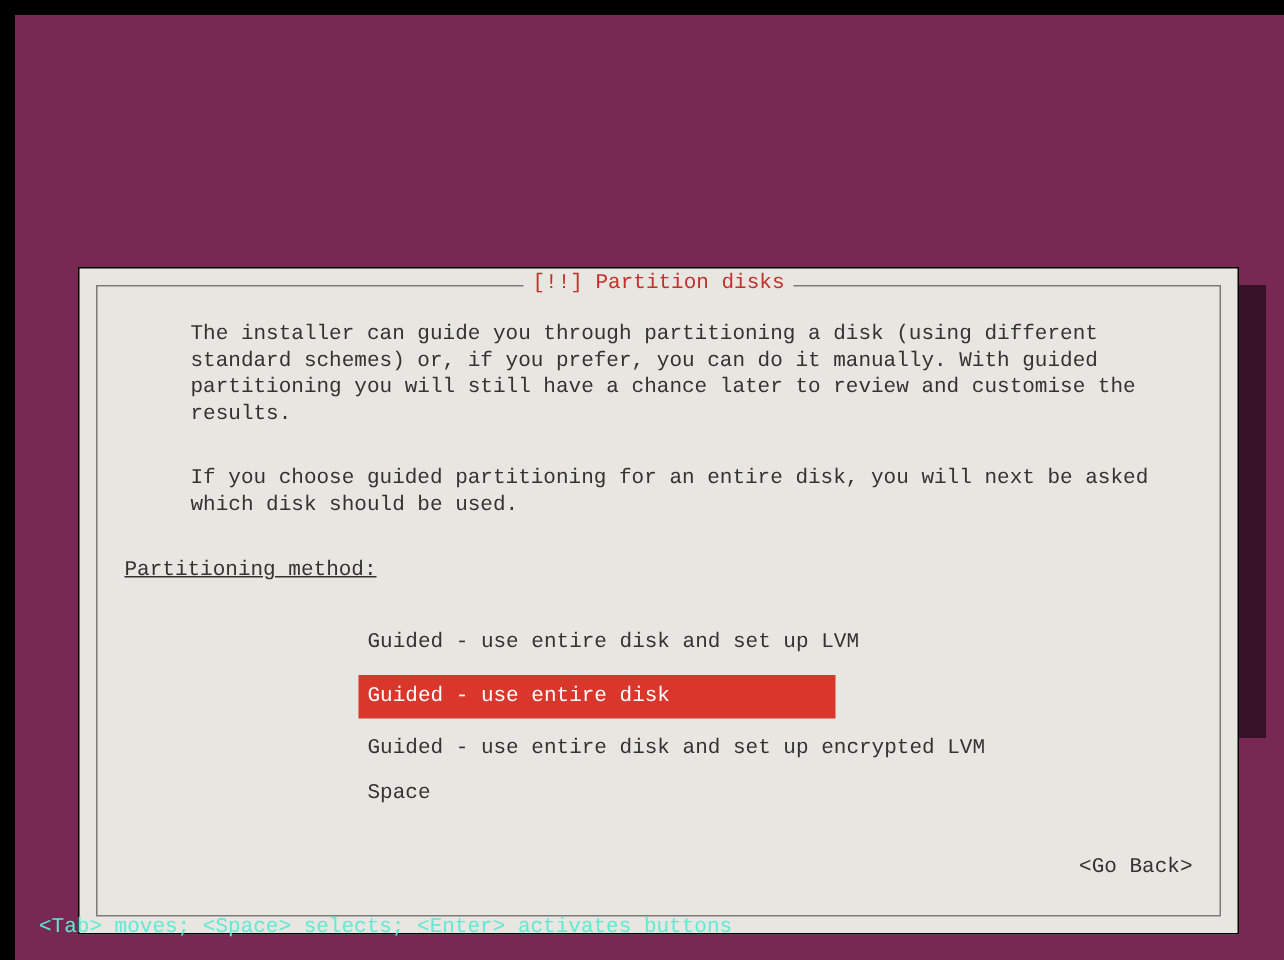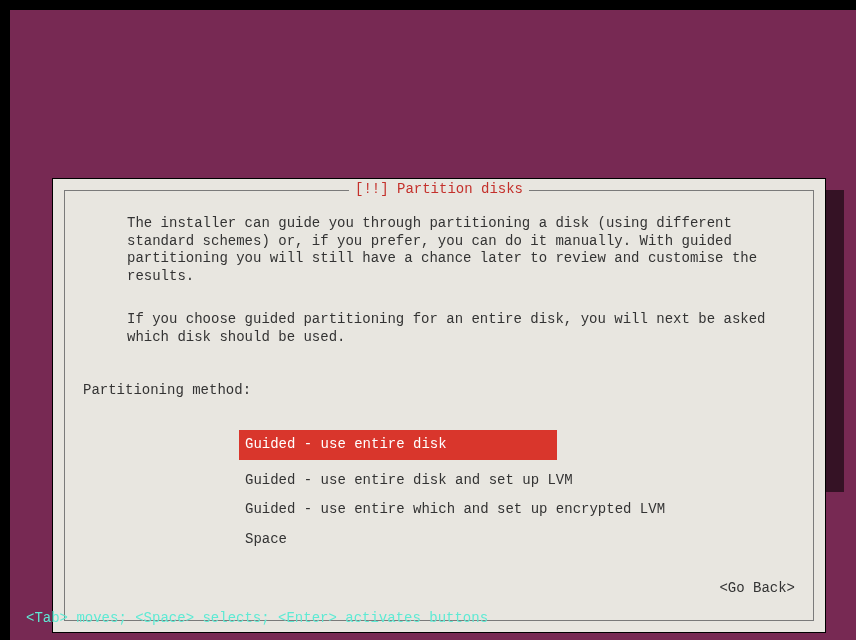--- a/index.html
+++ b/index.html
@@ -57,21 +57,22 @@
       white-space: nowrap;
     }
     .body-text {
       color: #333;
       line-height: 1.25;
       white-space: pre-wrap;
       margin-left: 44px;
     }
     .prompt {
       color: #333;
-      margin-top: 24px;
+      margin-top: 14px;
+      text-decoration: underline;
     }
     .options {
       margin-top: 14px;
       margin-left: 150px;
     }
     .option {
       color: #333;
       white-space: pre;
       line-height: 1.25;
     }
@@ -99,22 +100,22 @@
 
 <div class="outer">
   <div class="shadow"></div>
   <div class="dialog">
     <div class="dialog-inner">
       <div class="dialog-title">[!!] Partition disks</div>
       <div class="body-text">The installer can guide you through partitioning a disk (using different standard schemes) or, if you prefer, you can do it manually. With guided partitioning you will still have a chance later to review and customise the results.</div>
       <div class="body-text" style="margin-top:14px">If you choose guided partitioning for an entire disk, you will next be asked which disk should be used.</div>
       <div class="prompt">Partitioning method:</div>
       <div class="options">
+        <div><span class="option">Guided - use entire disk and set up LVM</span></div>
         <div><span class="option selected">Guided - use entire disk</span></div>
-        <div><span class="option">Guided - use entire disk and set up LVM</span></div>
-        <div><span class="option">Guided - use entire which and set up encrypted LVM</span></div>
+        <div><span class="option">Guided - use entire disk and set up encrypted LVM</span></div>
         <div><span class="option">Space</span></div>
       </div>
       <div class="goback">&lt;Go Back&gt;</div>
     </div>
   </div>
   <div class="footer">&lt;Tab&gt; moves; &lt;Space&gt; selects; &lt;Enter&gt; activates buttons</div>
 </div>
 
 </body></html>

